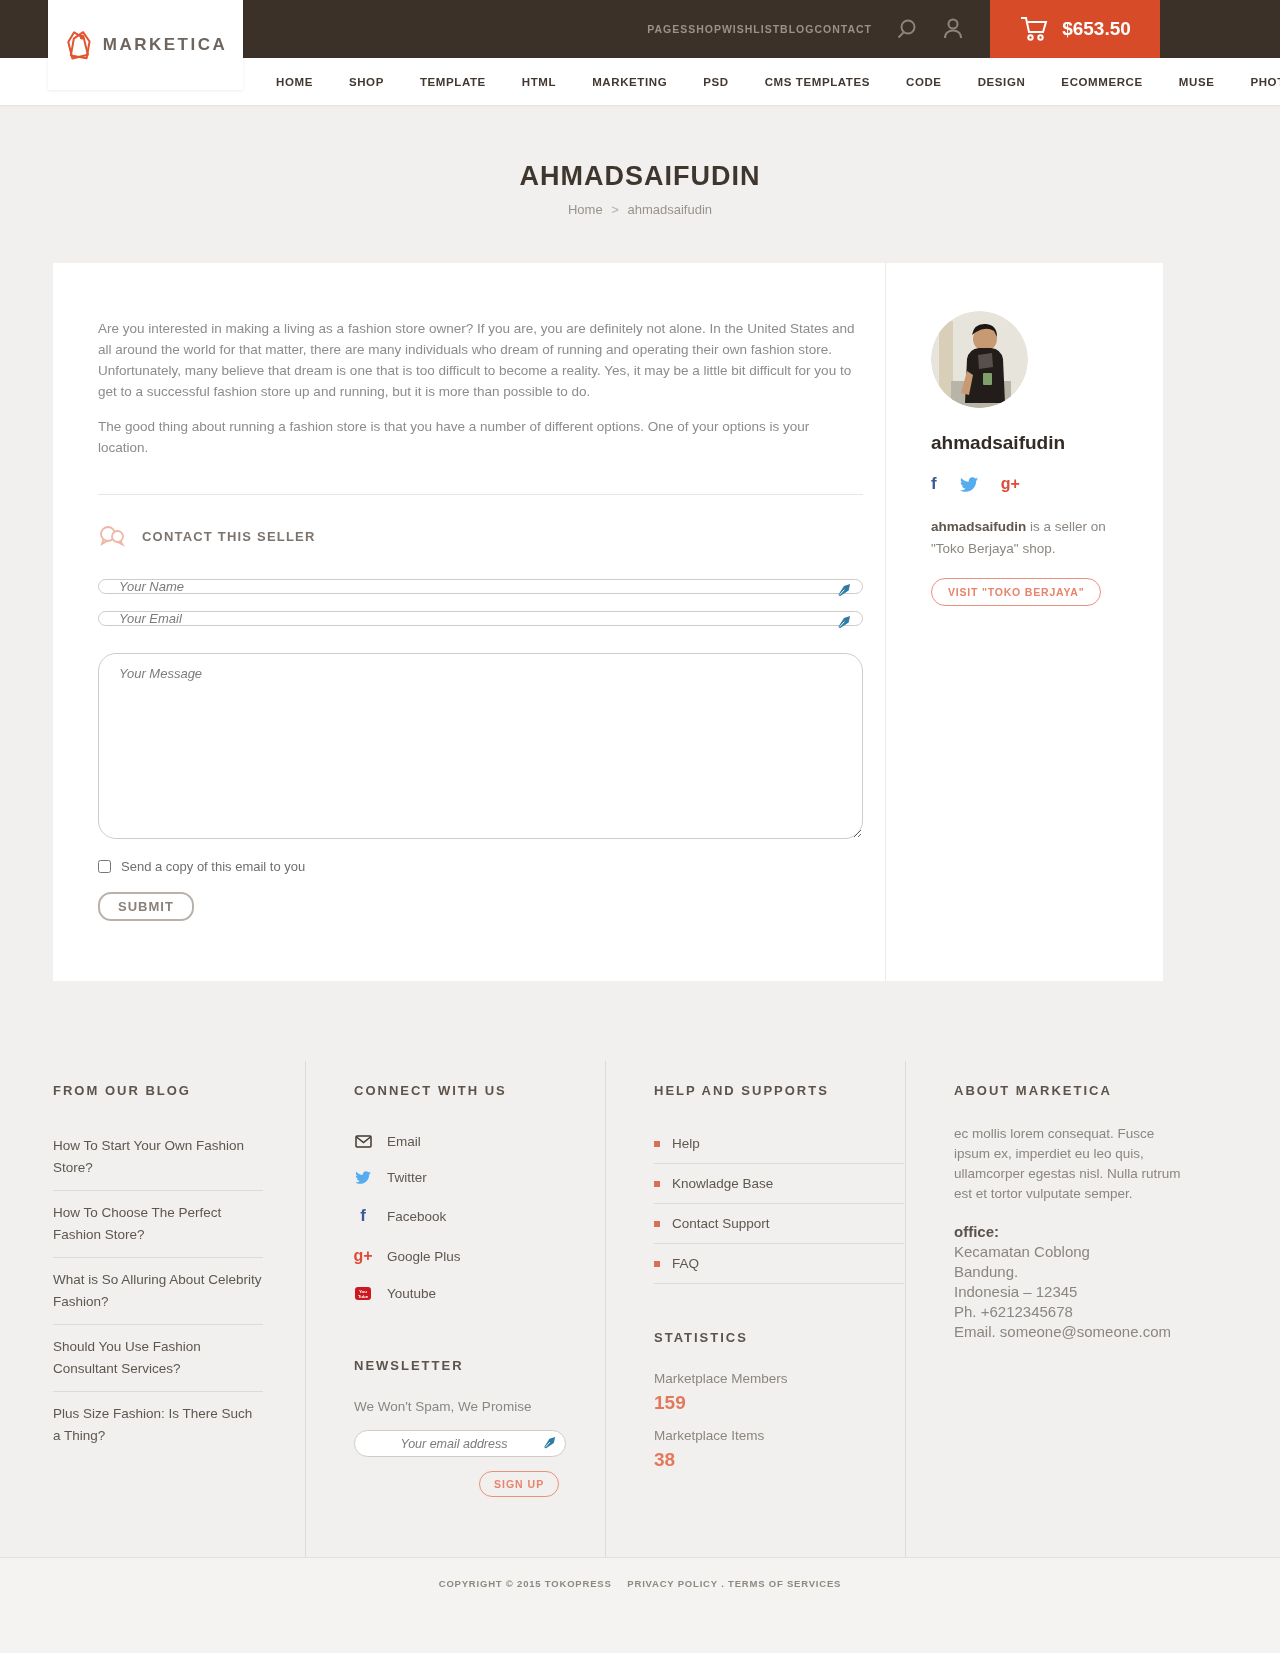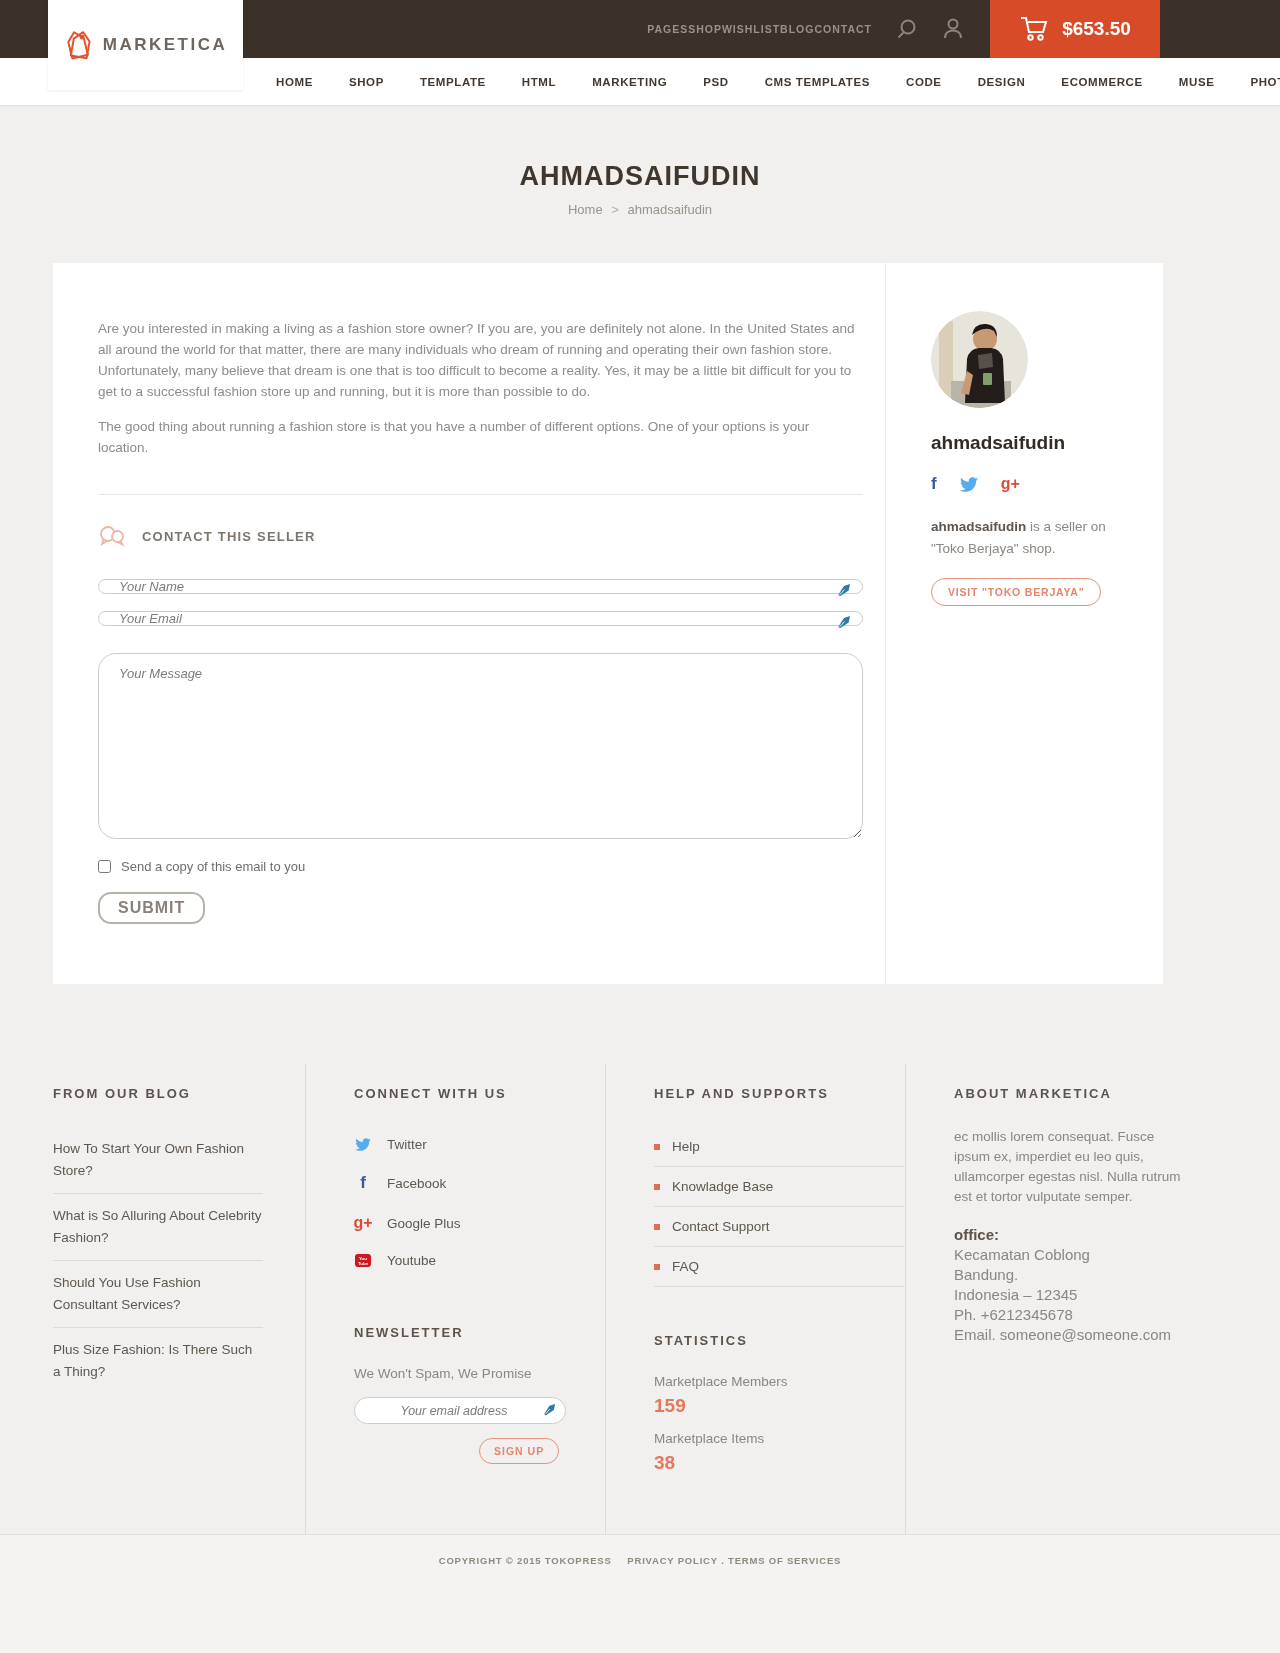--- a/index.html
+++ b/index.html
@@ -67,21 +67,21 @@
   .msg-area {
     width:100%; height:186px; border:1px solid #cfccc8; border-radius:18px;
     padding:12px 20px; font-size:13px; color:#6e6e6e; resize:both; outline:none;
     font-family:"Liberation Sans", sans-serif;
   }
   .copy-row { display:flex; align-items:center; gap:10px; margin-top:16px; }
   .copy-row input { width:13px; height:13px; cursor:pointer; }
   .copy-row label { font-size:13px; color:#6e6e6e; cursor:pointer; }
   .submit-btn {
     margin-top:18px; background:#fff; border:2px solid #b9b2ab; border-radius:13px;
-    padding:5px 18px; font-size:16px; font-weight:bold; letter-spacing:1px; color:#8a817a;
+    padding:5px 18px; font-size:13px; font-weight:bold; letter-spacing:1px; color:#8a817a;
     cursor:pointer; font-family:"Liberation Sans", sans-serif;
   }
   
   .side-col { width:278px; border-left:1px solid #eceae6; padding:48px 30px 40px 45px; }
   .avatar { width:97px; height:97px; border-radius:50%; overflow:hidden; display:block; }
   .side-name { margin-top:24px; font-size:19px; font-weight:bold; color:#332b25; }
   .side-social { display:flex; gap:23px; align-items:center; margin-top:20px; }
   .side-social span { cursor:pointer; }
   .fb-glyph { color:#3b5998; font-size:17px; font-weight:bold; }
   .gp-glyph { color:#dd4b39; font-size:16px; font-weight:bold; }
@@ -304,29 +304,39 @@
   </div>
 </div>
 
 <div class="footer">
   <div class="footer-inner">
 
     <div class="fcol">
       <h4>FROM OUR BLOG</h4>
       <ul class="blog-list">
         <li>How To Start Your Own Fashion Store?</li>
+        <li>How To Choose The Perfect Fashion Store?</li>
         <li>What is So Alluring About Celebrity Fashion?</li>
         <li>Should You Use Fashion Consultant Services?</li>
         <li>Plus Size Fashion: Is There Such a Thing?</li>
       </ul>
     </div>
 
     <div class="fcol">
       <h4>CONNECT WITH US</h4>
       <ul class="connect-list">
+        <li>
+          <span class="icon-cell">
+            <svg width="17" height="13" viewBox="0 0 17 13" fill="none" stroke="#413931" stroke-width="1.5">
+              <rect x="1" y="1" width="15" height="11" rx="1"></rect>
+              <path d="M1.5 2 L8.5 7.5 L15.5 2"></path>
+            </svg>
+          </span>
+          <span class="clabel">Email</span>
+        </li>
         <li>
           <span class="icon-cell">
             <svg width="16" height="13" viewBox="0 0 24 20" fill="#55acee">
               <path d="M23.9 2.6c-.9.4-1.8.65-2.8.78 1-.6 1.8-1.57 2.16-2.72-.95.55-2 .96-3.13 1.18C19.24.87 17.97.27 16.55.27c-2.72 0-4.92 2.2-4.92 4.92 0 .39.04.76.13 1.12C7.69 6.1 4.07 4.14 1.64 1.17c-.43.72-.67 1.56-.67 2.48 0 1.71.87 3.21 2.19 4.1-.8-.03-1.57-.25-2.23-.62v.06c0 2.39 1.7 4.38 3.95 4.83-.41.11-.85.17-1.3.17-.31 0-.62-.03-.92-.09.63 1.95 2.45 3.38 4.6 3.42-1.68 1.32-3.8 2.1-6.1 2.1-.39 0-.78-.02-1.17-.07 2.19 1.4 4.77 2.21 7.56 2.21 9.05 0 14-7.5 14-13.99v-.63c.96-.69 1.8-1.56 2.46-2.55z"></path>
             </svg>
           </span>
           <span class="clabel">Twitter</span>
         </li>
         <li>
           <span class="icon-cell fb-glyph">f</span>

